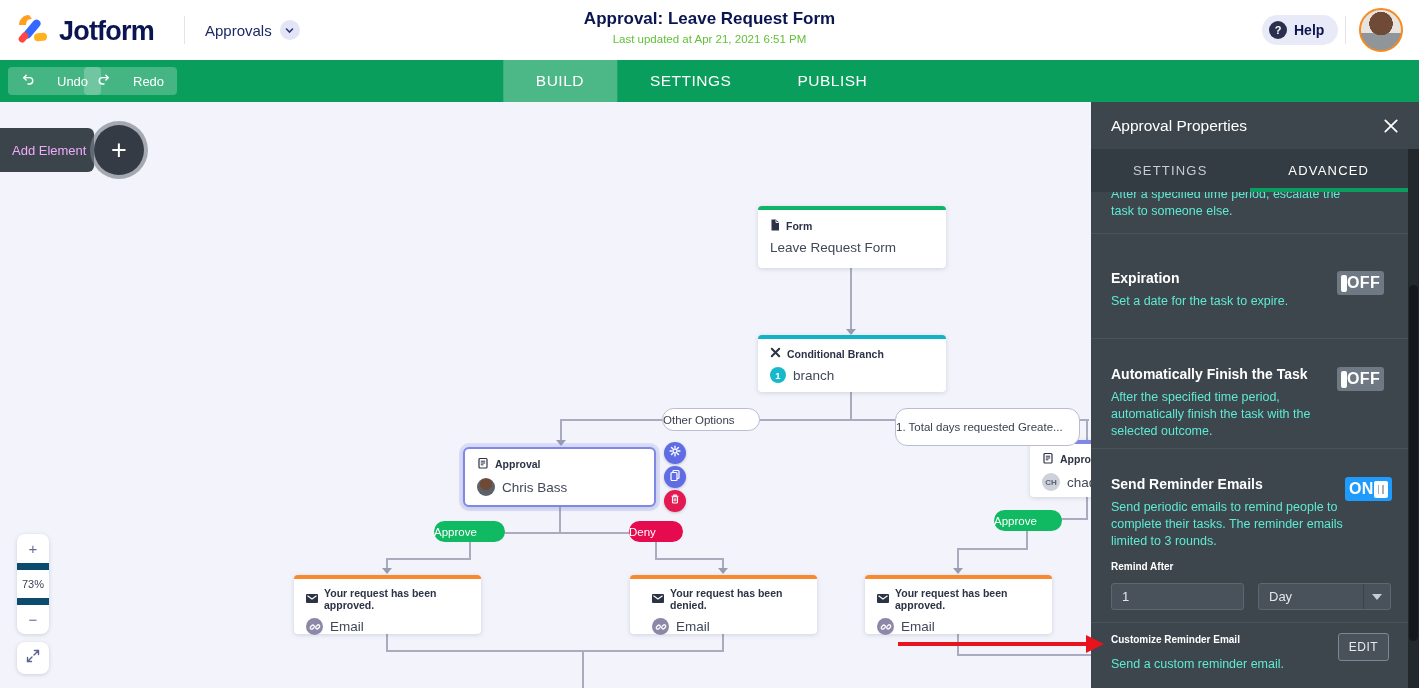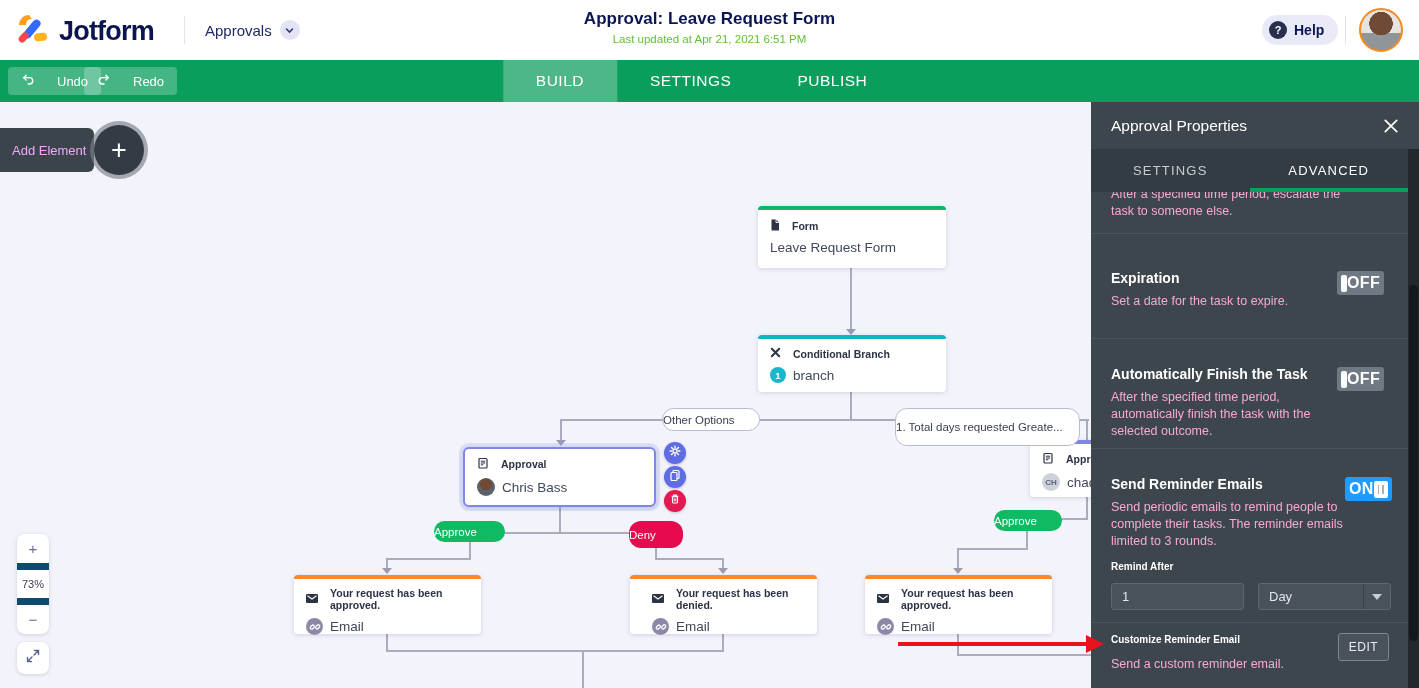--- a/index.html
+++ b/index.html
@@ -36,21 +36,21 @@
   .tb-tab{height:42px;line-height:42px;padding:0 33px;color:#fff;font-size:15.5px;letter-spacing:0.5px;cursor:pointer;}
   .tb-tab.active{background:rgba(255,255,255,0.27);}
 
   
   .canvas{position:absolute;left:0;top:102px;width:1419px;height:586px;background:var(--canvas-bg,#f3f4fb);}
   .vline,.hline{position:absolute;background:#a9acbe;}
   .arrow-down{position:absolute;width:0;height:0;border-left:5px solid transparent;border-right:5px solid transparent;
               border-top:6px solid #989cb2;}
   .node{position:absolute;background:#fff;border-radius:4px;box-shadow:0 1px 5px rgba(43,48,92,0.18);cursor:pointer;z-index:2;}
   .node-body{padding:9px 12px 10px;}
-  .node-type{display:flex;align-items:center;gap:12px;font-size:10.5px;font-weight:bold;color:#2c3345;}
+  .node-type{display:flex;align-items:center;gap:6px;font-size:10.5px;font-weight:bold;color:#2c3345;}
   .node-main{margin-top:7px;font-size:13.5px;color:#41485a;display:flex;align-items:center;gap:7px;}
   .bar-green{border-top:4px solid var(--node-form-bar,#10b569);}
   .bar-teal{border-top:4px solid var(--node-branch-bar,#12b3c7);}
   .bar-orange{border-top:4px solid var(--node-email-bar,#f78a2e);}
   .bar-purple{border-top:4px solid var(--node-approval-border,#8187e6);}
   .node.selected{border:2px solid var(--node-approval-border,#8187e6);border-radius:6px;
                  box-shadow:0 0 0 4px rgba(132,138,234,0.20), 0 1px 5px rgba(43,48,92,0.18);}
   .badge-num{width:16px;height:16px;border-radius:50%;background:#18b8cc;color:#fff;font-size:9.5px;font-weight:bold;
              display:flex;align-items:center;justify-content:center;}
   .mini-avatar{width:18px;height:18px;border-radius:50%;
@@ -87,21 +87,21 @@
   
   .panel{position:absolute;left:1091px;top:102px;width:328px;height:586px;background:var(--panel-bg,#3d464d);z-index:10;
          color:#fff;}
   .panel-title{position:absolute;left:20px;top:15px;font-size:15.5px;color:#fff;}
   .panel-close{position:absolute;left:292px;top:16px;width:16px;height:16px;cursor:pointer;}
   .panel-tabs{position:absolute;left:0;top:47px;width:317px;height:43px;background:#343c43;display:flex;z-index:2;}
   .panel-tab{flex:1;display:flex;align-items:center;justify-content:center;font-size:13px;letter-spacing:1.2px;
              color:#c7cdd2;cursor:pointer;position:relative;}
   .panel-tab.active{color:#fff;}
   .panel-tab.active::after{content:"";position:absolute;left:0;right:0;bottom:0;height:4px;background:var(--accent-green,#0b9f5f);}
-  .p-desc{position:absolute;font-size:12.5px;line-height:17px;color:#f9a8d4;}
+  .p-desc{position:absolute;font-size:12.5px;line-height:17px;color:#5eead4;}
   .p-title{position:absolute;font-size:10px;font-weight:bold;color:#fff;}
   .p-divider{position:absolute;left:0;width:317px;height:1px;background:rgba(255,255,255,0.07);}
   .toggle{position:absolute;width:47px;height:24px;border-radius:3px;display:flex;align-items:center;
           justify-content:space-between;padding:0 4px;cursor:pointer;}
   .toggle.off{background:#6e7983;}
   .toggle.on{background:var(--toggle-on,#1e9bfd);margin-left:8px;}
   .toggle .t-lbl{font-size:16px;font-weight:bold;color:#fff;letter-spacing:0.3px;}
   .thumb{width:17px;height:17px;border-radius:2px;background:#fff;position:relative;}
   .thumb::after{content:"";position:absolute;left:4px;right:3px;top:4px;bottom:4px;
                 background:repeating-linear-gradient(90deg,#a9b1b9 0 1.5px,rgba(0,0,0,0) 1.5px 4.5px);}
@@ -253,21 +253,21 @@
         <div class="node-main">
           <span class="ch-avatar">CH</span>
           <span>chad@jo</span>
         </div>
       </div>
     </div>
 
     <div class="pill green" style="left:434px;top:419px;width:71px;height:21px;">
       <span>Approve</span>
     </div>
-    <div class="pill red" style="left:629px;top:419px;width:54px;height:27px;">
+    <div class="pill red" style="left:629px;top:419px;width:54px;height:21px;">
       <span>Deny</span>
     </div>
     <div class="pill green" style="left:994px;top:408px;width:68px;height:21px;">
       <span>Approve</span>
     </div>
 
     <div class="node bar-orange" style="left:294px;top:473px;width:187px;height:59px;">
       <div class="node-body" style="padding-top:8px;">
         <div class="node-type">
           <span><svg width="12" height="9" viewBox="0 0 12 9">

